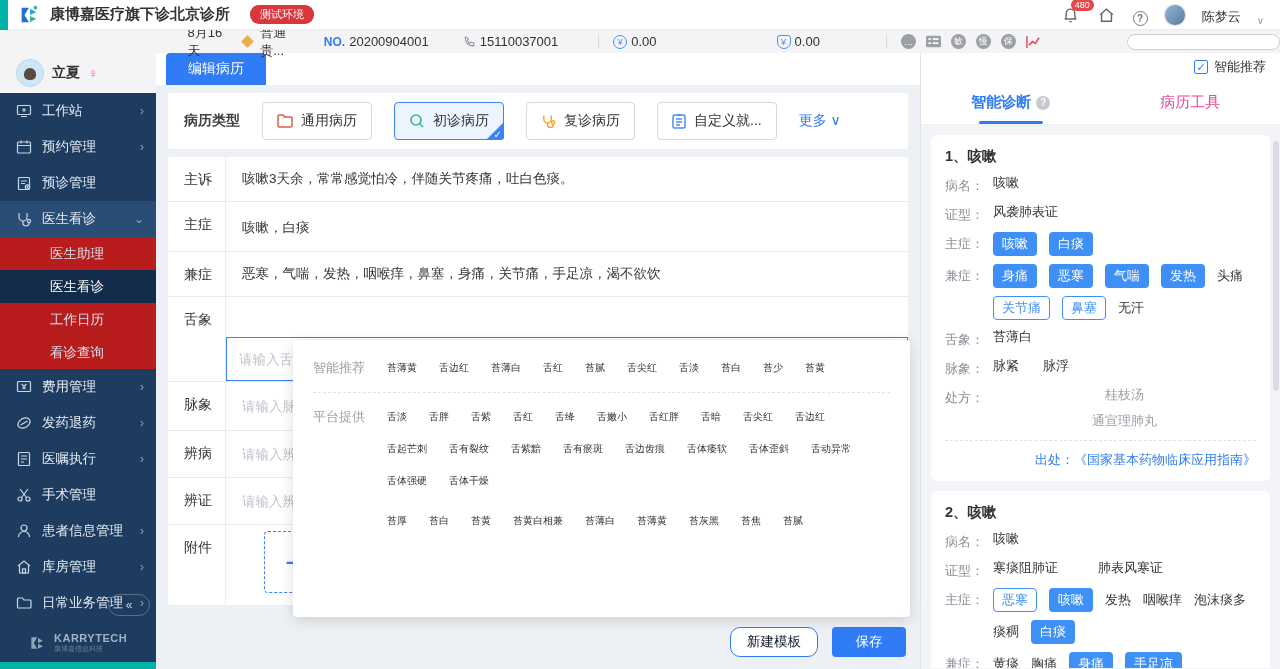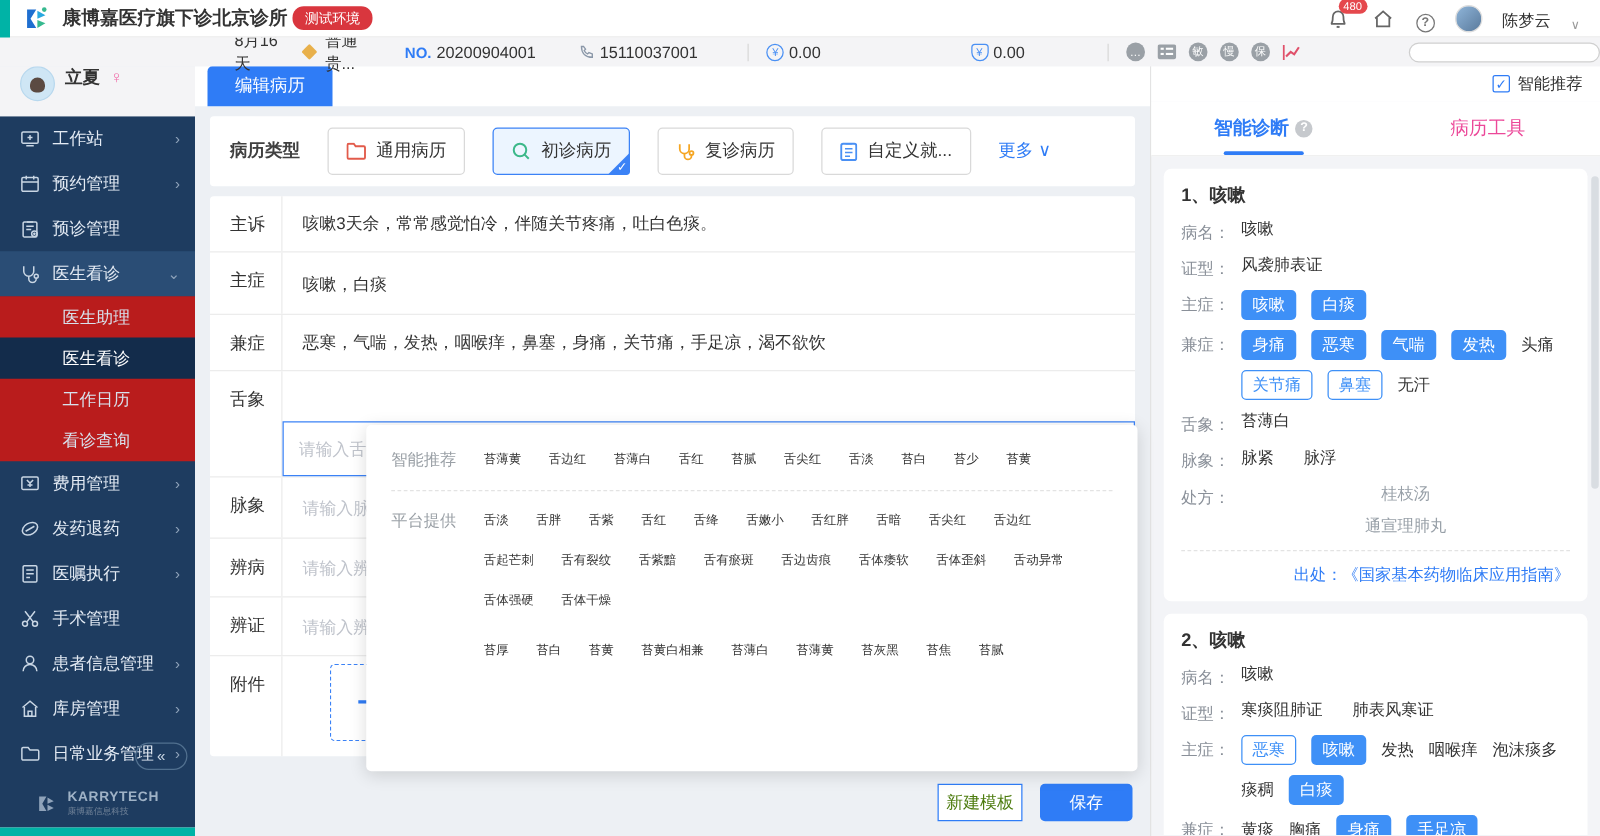--- a/index.html
+++ b/index.html
@@ -5,21 +5,21 @@
   * { margin:0; padding:0; box-sizing:border-box; }
   html,body { width:1280px; height:669px; overflow:hidden; background:#edf0f4;
     font-family:"Liberation Sans","DejaVu Sans",sans-serif; }
 
   
   .top-header { position:absolute; left:0; top:0; width:1280px; height:30px; background:#fff;
     border-bottom:1px solid #ebebeb; display:flex; align-items:center; z-index:20; }
   .corner-strip { position:absolute; left:0; top:0; width:8px; height:30px; background:#00b3a6; }
   .logo-box { margin-left:18px; display:flex; flex-direction:column; align-items:center; }
   .hdr-title { font-size:15px; font-weight:bold; color:#333; margin-left:10px; }
-  .env-badge { margin-left:4px; background:#d9363e; color:#fff; font-size:11px; padding:2px 10px;
+  .env-badge { margin-left:20px; background:#d9363e; color:#fff; font-size:11px; padding:2px 10px;
     border-radius:9px; }
   .hdr-right { margin-left:auto; display:flex; align-items:flex-end; gap:16px; padding-right:16px; }
   .hdr-ic { position:relative; width:20px; height:20px; display:flex; align-items:center; justify-content:center; color:#666; }
   .notif-badge { position:absolute; top:-7px; left:10px; background:#e5484d; color:#fff; font-size:9px;
     padding:1px 4px; border-radius:7px; line-height:10px; }
   .help-circle { width:15px; height:15px; border:1.4px solid #777; border-radius:50%; color:#777;
     font-size:10px; display:flex; align-items:center; justify-content:center; font-weight:bold; }
   .user-avatar { width:22px; height:22px; border-radius:50%; background:linear-gradient(135deg,#8fb5d9,#5a7a9c); border:1px solid #ddd; }
   .user-name { font-size:13px; color:#333; }
   .caret { font-size:10px; color:#999; }
@@ -32,21 +32,21 @@
   .vip-diamond { width:9px; height:9px; background:#e8b04b; transform:rotate(45deg); border-radius:1px; }
   .no-label { color:#2f7cf6; font-weight:bold; font-size:12px; }
   .fee-ic { width:14px; height:14px; border:1.2px solid #4a90f4; border-radius:50%; color:#4a90f4;
     font-size:9px; display:flex; align-items:center; justify-content:center; }
   .gray-circ { width:15px; height:15px; background:#9aa0a6; border-radius:50%; color:#fff; font-size:9px;
     display:flex; align-items:center; justify-content:center; }
   .search-pill { width:160px; height:16px; border:1px solid #cfcfcf; border-radius:9px; background:#fff; }
 
   
   .patient-chip { position:absolute; left:0; top:53px; width:156px; height:40px; background:#f4f4f6;
-    display:flex; align-items:flex-start; gap:8px; padding-left:16px; z-index:14; }
+    display:flex; align-items:center; gap:8px; padding-left:16px; z-index:14; }
   .chip-avatar { width:28px; height:28px; border-radius:50%; background:#cfe6f5; border:1px solid #b8d8ee;
     display:flex; align-items:flex-end; justify-content:center; overflow:hidden; }
   .chip-head { width:12px; height:12px; background:#5b4a42; border-radius:50% 50% 40% 40%; margin-bottom:6px; }
   .chip-name { font-size:14px; font-weight:bold; color:#333; }
   .gender-f { color:#f06ba8; font-size:14px; }
 
   
   .sidebar { position:absolute; left:0; top:93px; width:156px; height:569px; background:#1e3c60;
     overflow:hidden; z-index:10; }
   .sb-item { height:36px; display:flex; align-items:center; padding:0 12px 0 16px; color:#e4ebf4;
@@ -97,22 +97,22 @@
   .dropdown { position:absolute; left:137px; top:287px; width:617px; height:277px; background:#fff;
     border-radius:4px; box-shadow:0 3px 14px rgba(0,0,0,.14); z-index:6; padding:10px 0 8px 0; overflow:hidden; }
   .dd-section { display:flex; padding:6px 20px; }
   .dd-label { width:62px; flex-shrink:0; color:#9aa0a6; font-size:13px; line-height:24px; margin-right:12px; }
   .dd-tags { flex:1; display:flex; flex-wrap:wrap; column-gap:22px; row-gap:8px; font-size:10px;
     color:#333; line-height:24px; }
   .dd-tag { cursor:pointer; white-space:nowrap; }
   .dd-div { border-top:1px dashed #e3e3e3; margin:6px 20px; }
 
   .actions { position:absolute; right:14px; bottom:12px; display:flex; gap:14px; }
-  .btn-outline { width:68px; height:30px; border:1px solid #2f7cf6; border-radius:0; background:#fff;
-    color:#4d7c0f; font-size:13.5px; display:flex; align-items:center; justify-content:center; cursor:pointer; }
+  .btn-outline { width:88px; height:30px; border:1px solid #2f7cf6; border-radius:10px; background:#fff;
+    color:#0f172a; font-size:13.5px; display:flex; align-items:center; justify-content:center; cursor:pointer; }
   .btn-primary { width:74px; height:30px; border:none; border-radius:4px; background:#2f7cf6; color:#fff;
     font-size:13.5px; display:flex; align-items:center; justify-content:center; cursor:pointer; }
 
   
   .right-panel { position:absolute; left:920px; top:53px; width:360px; height:616px; background:#f3f4f7;
     border-left:1px solid #e3e3e3; }
   .smart-row { height:28px; background:#fff; display:flex; align-items:center; justify-content:flex-end;
     gap:6px; padding-right:14px; font-size:13px; color:#333; }
   .cb { width:14px; height:14px; border:1.5px solid #2f7cf6; border-radius:2px; color:#2f7cf6; font-size:11px;
     display:flex; align-items:center; justify-content:center; font-weight:bold; background:#fff; cursor:pointer; }
@@ -599,21 +599,21 @@
         <div class="dlabel">病名：</div>
         <div class="dval">
             <div class="dline">
               <span class="tg-plain">咳嗽</span>
             </div>
           </div>
       </div>
       <div class="drow">
         <div class="dlabel">证型：</div>
         <div class="dval">
-            <div class="dline" style="column-gap:24px;">
+            <div class="dline" style="column-gap:40px;">
           <span class="tg-plain">寒痰阻肺证</span>
           <span class="tg-plain">肺表风寒证</span>
         </div>
           </div>
       </div>
       <div class="drow">
         <div class="dlabel">主症：</div>
         <div class="dval">
           <div class="dline">
             <span class="tg-outline">恶寒</span>

